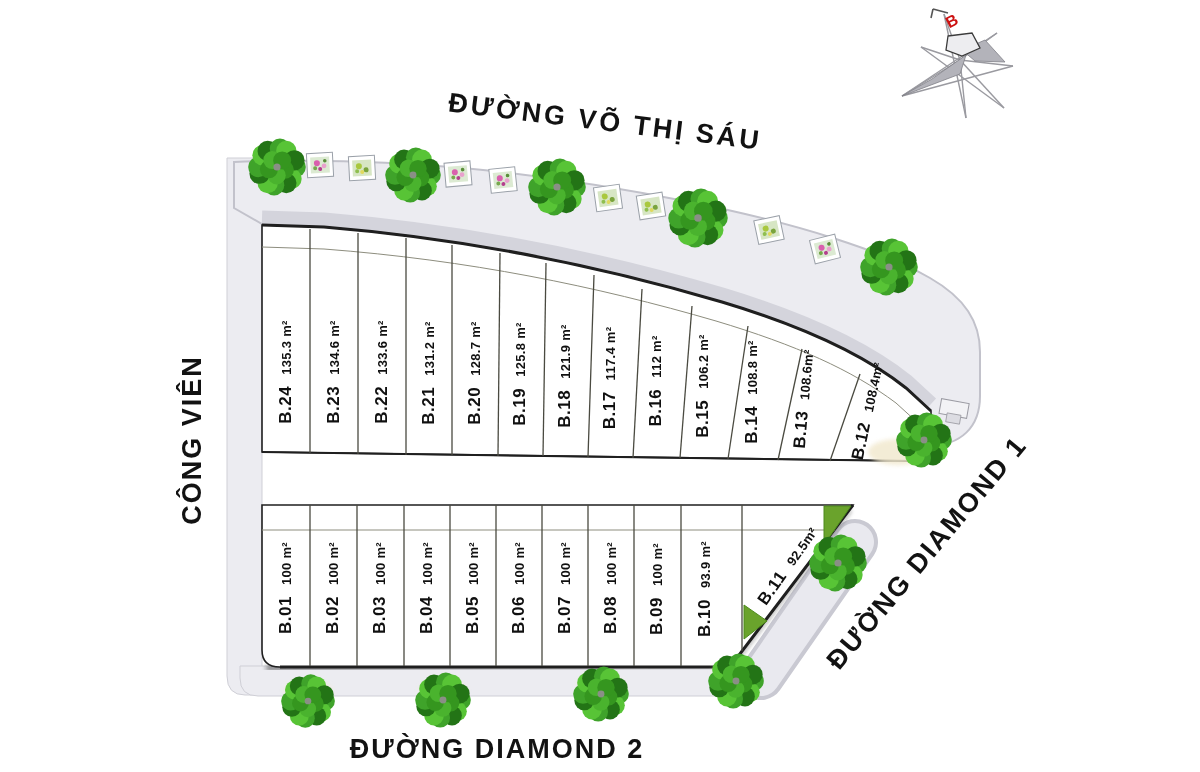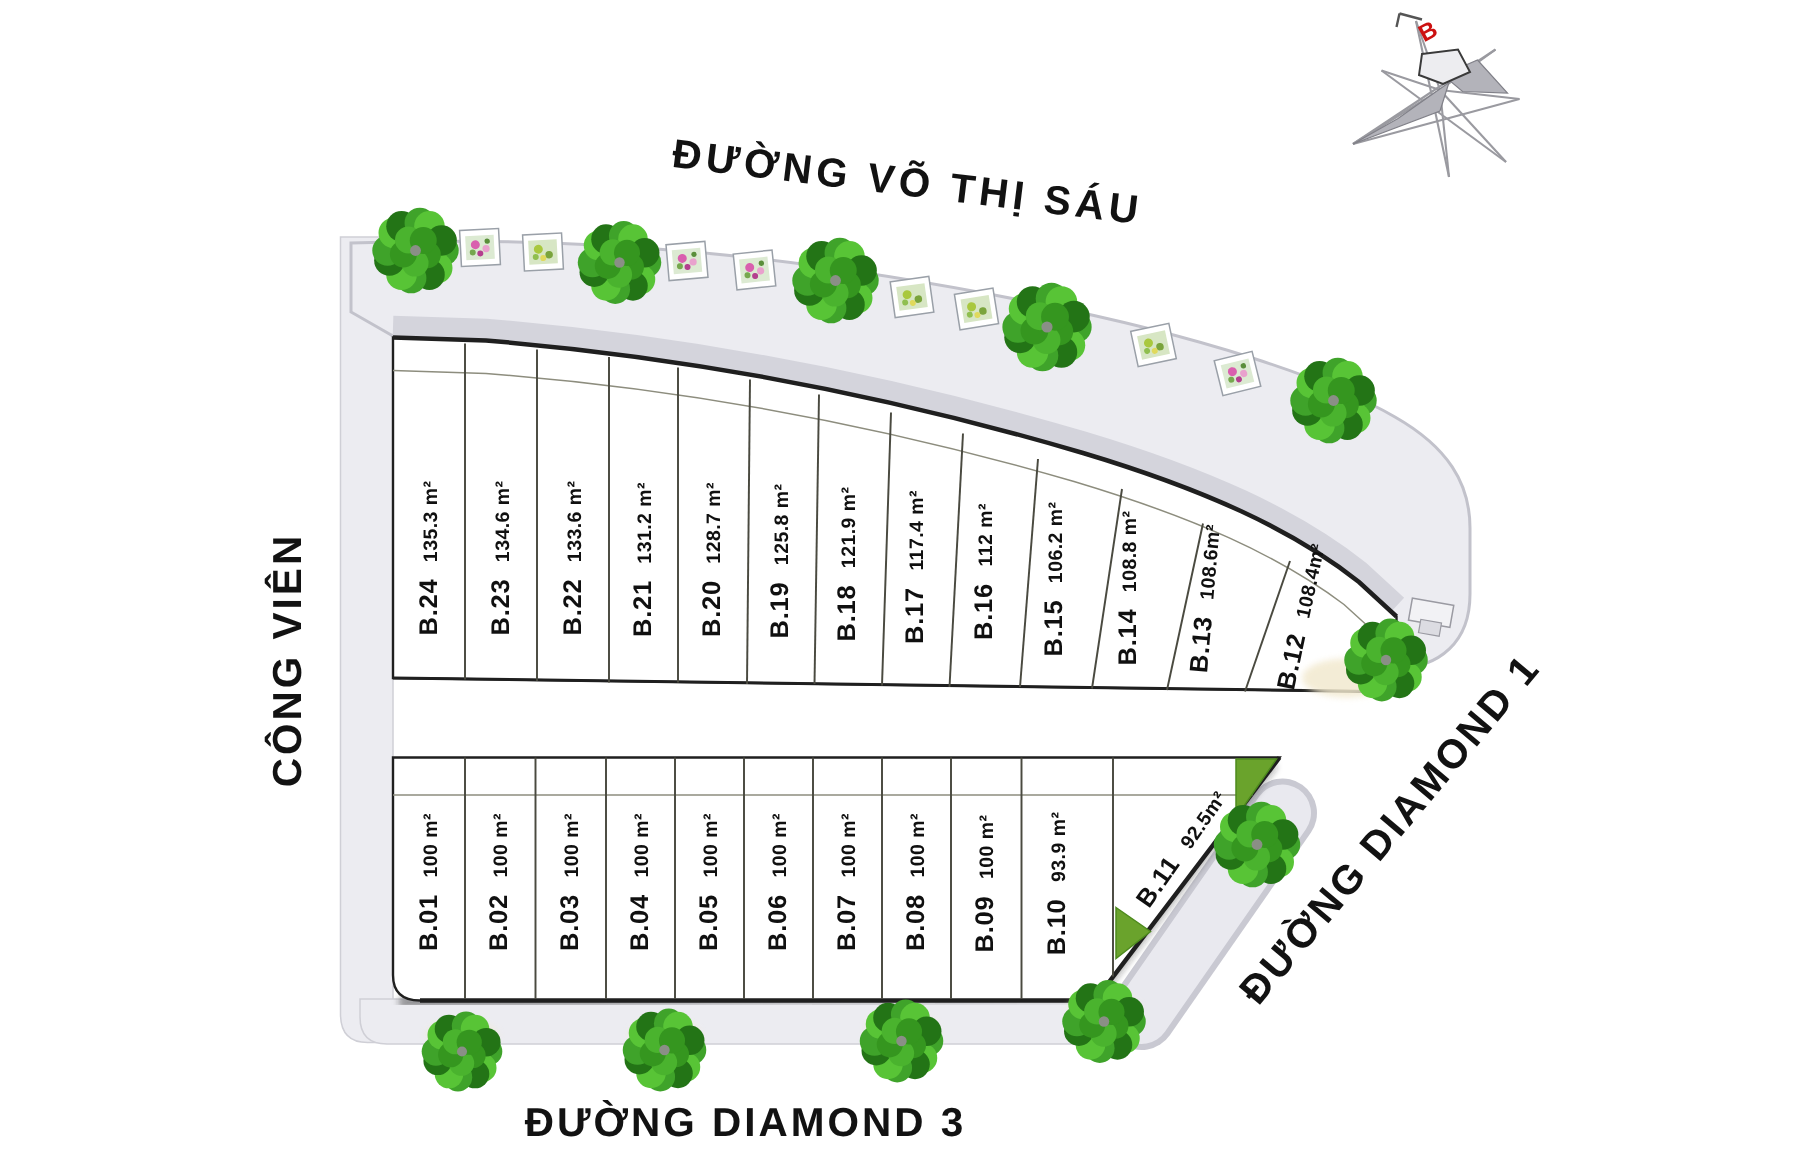--- a/index.html
+++ b/index.html
@@ -427,21 +427,21 @@
     <polygon points="962,50 985,40 1005,62 975,61" fill="#b3b3ba" stroke="#808088" stroke-width=".8"></polygon>
     <polygon points="948,36 972,33 980,48 962,56 946,50" fill="#ededf0" stroke="#3a3a3a" stroke-width="1.3"></polygon>
     <path d="M 933,9 L 948,13 M 933,9 L 931,18" stroke="#555" stroke-width="1.6" fill="none"></path>
     <text x="947" y="29" transform="rotate(-28 947 24)" font-family="Liberation Sans, sans-serif" font-size="16" font-weight="bold" fill="#cc1111">B</text>
   </g>
 </svg>
 
 <div class="street-label" id="street-top" style="left:605px;top:122px;">ĐƯỜNG VÕ THỊ SÁU</div>
 <div class="street-label" id="park-label" style="left:192px;top:440px;">CÔNG VIÊN</div>
 <div class="street-label" id="street-right" style="left:927px;top:553px;">ĐƯỜNG DIAMOND 1</div>
-<div class="street-label" id="street-bottom" style="left:497px;top:749px;">ĐƯỜNG DIAMOND 3</div>
+<div class="street-label" id="street-bottom" style="left:497px;top:749px;">ĐƯỜNG DIAMOND 2</div>
 
 <div id="labels">
       <div class="plot-label" style="left: 286px; top: 372px;">
         <span class="plot-id">B.24</span>
         <span class="plot-area">135.3 m²</span>
       </div>
       <div class="plot-label" style="left: 334px; top: 372px;">
         <span class="plot-id">B.23</span>
         <span class="plot-area">134.6 m²</span>
       </div>

